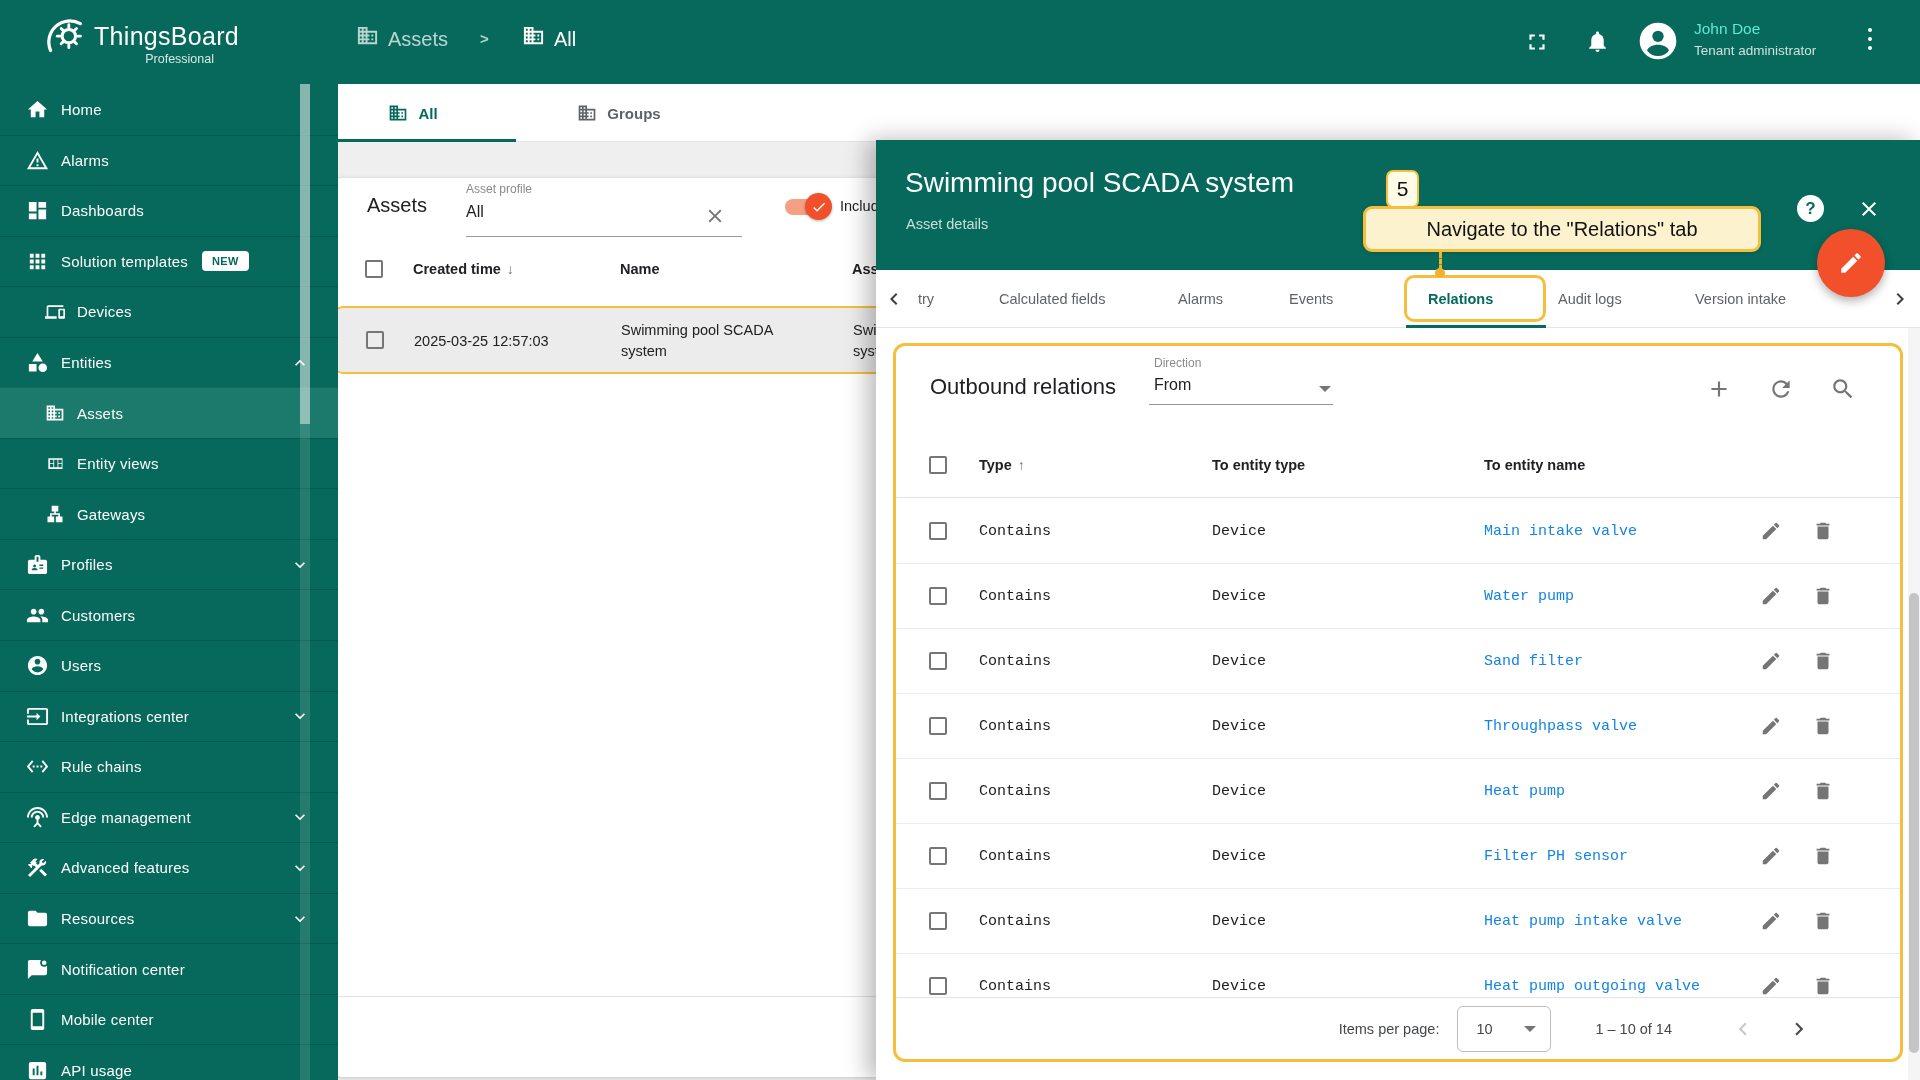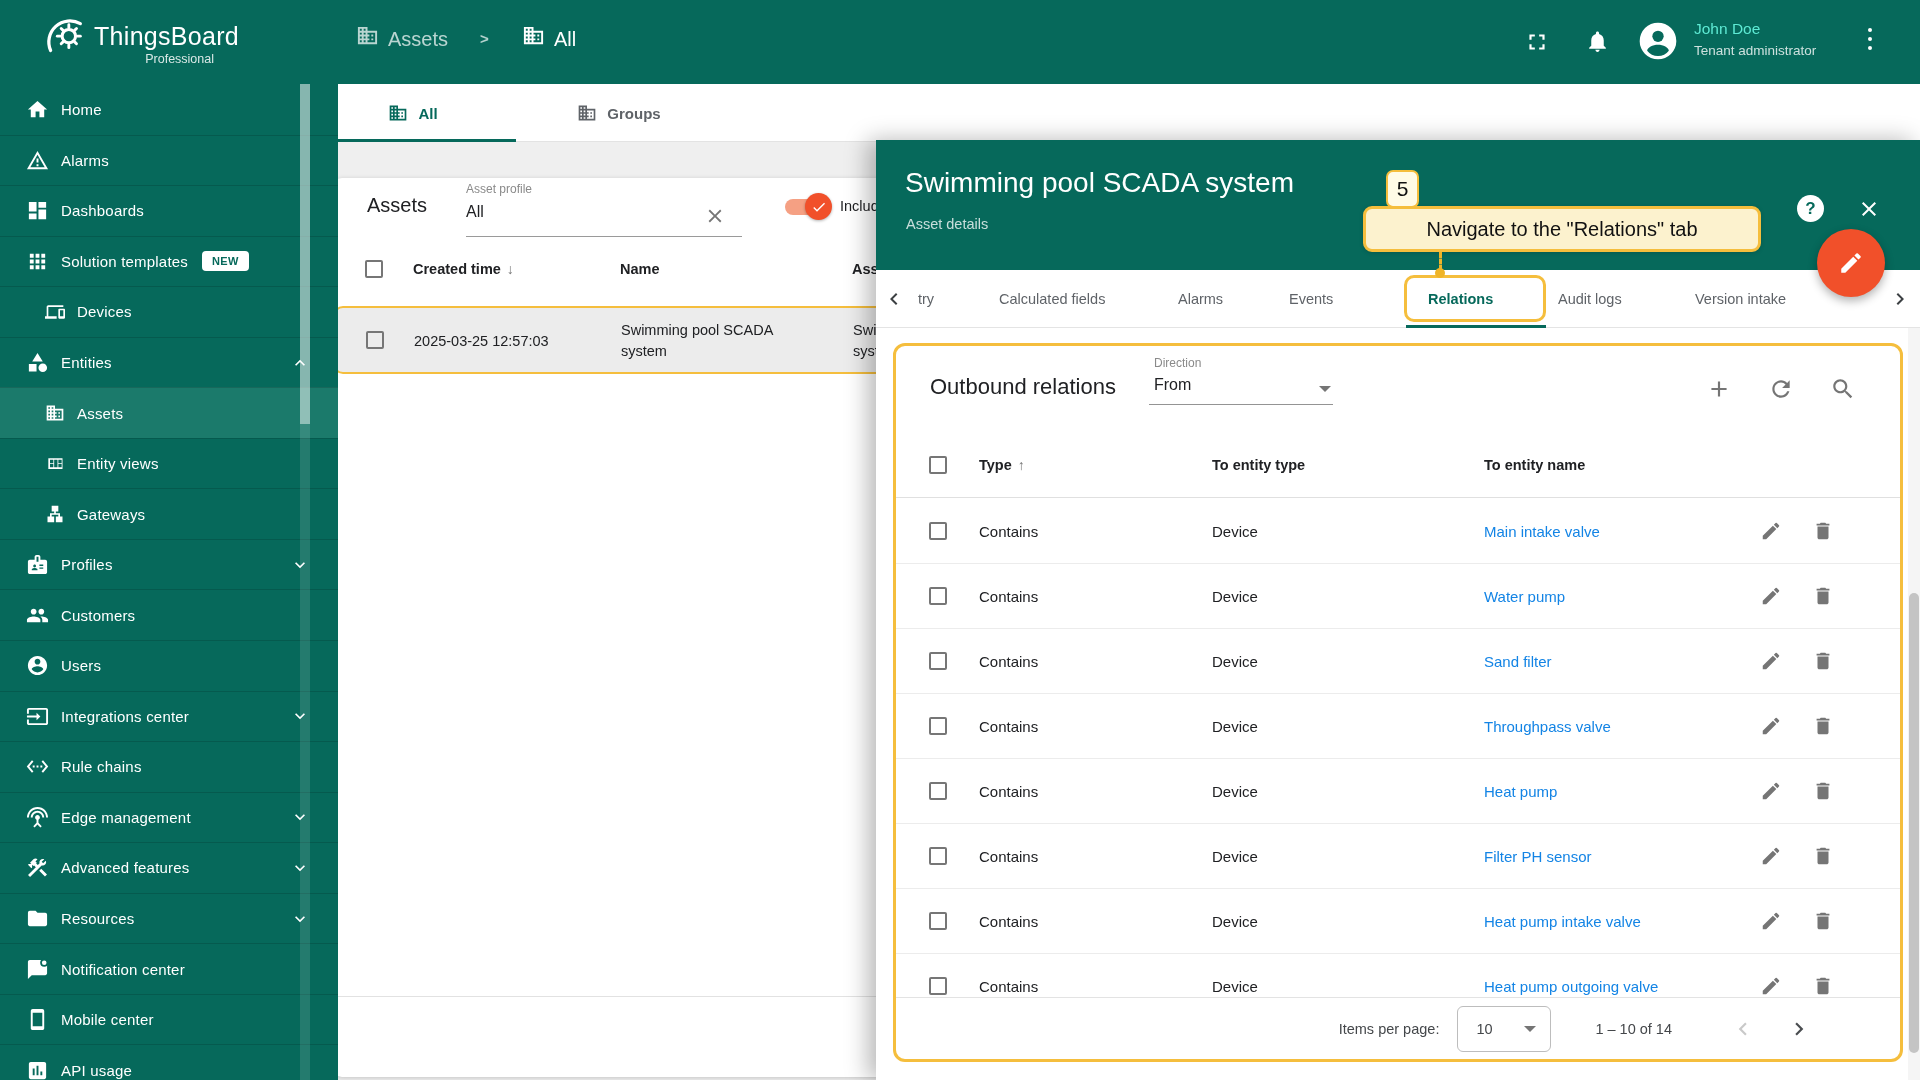--- a/index.html
+++ b/index.html
@@ -113,21 +113,21 @@
   .dir-caret{position:absolute;left:423px;top:40px;width:0;height:0;border-left:6px solid transparent;
     border-right:6px solid transparent;border-top:6px solid #757575;cursor:pointer;}
   .dir-underline{position:absolute;left:253px;top:58px;width:184px;height:1px;background:#949494;}
   .rel-actions{position:absolute;left:810px;top:30px;display:flex;gap:36px;}
   .rel-actions svg{width:26px;height:26px;fill:var(--icon-gray);cursor:pointer;}
   .rgrid{display:grid;grid-template-columns:50px 233px 272px 1fr 52px 58px;align-items:center;
     padding-left:33px;padding-right:30px;}
   .rel-thead{position:absolute;left:0;top:87px;width:100%;height:65px;font-size:14.5px;font-weight:700;
     border-bottom:1px solid #E0E0E0;}
   .rel-rows{position:absolute;left:0;top:153px;width:100%;height:504px;overflow:hidden;}
-  .rrow{height:65px;border-bottom:1px solid #ECECEC;font-size:15px;}
+  .rrow{height:65px;border-bottom:1px solid #ECECEC;font-size:15px;font-family:Liberation Mono, monospace;}
   .rlink{color:var(--blue);cursor:pointer;}
   .ric{width:22px;height:22px;fill:var(--icon-gray);cursor:pointer;}
   .rel-pag{position:absolute;left:0;bottom:0;width:100%;height:62px;border-top:1px solid #E3E3E3;
     display:flex;align-items:center;justify-content:flex-end;font-size:14.5px;color:#44474a;}
   .ipp-label{margin-right:18px;}
   .ipp-box{width:94px;height:46px;border:1px solid #BDBDBD;border-radius:6px;display:flex;align-items:center;
     padding:0 14px 0 18px;justify-content:space-between;cursor:pointer;}
   .ipp-caret{width:0;height:0;border-left:6px solid transparent;border-right:6px solid transparent;border-top:6px solid #757575;}
   .pag-range{margin-left:44px;}
   .pag-prev{margin-left:58px;width:26px;height:26px;fill:#C9C9C9;}

